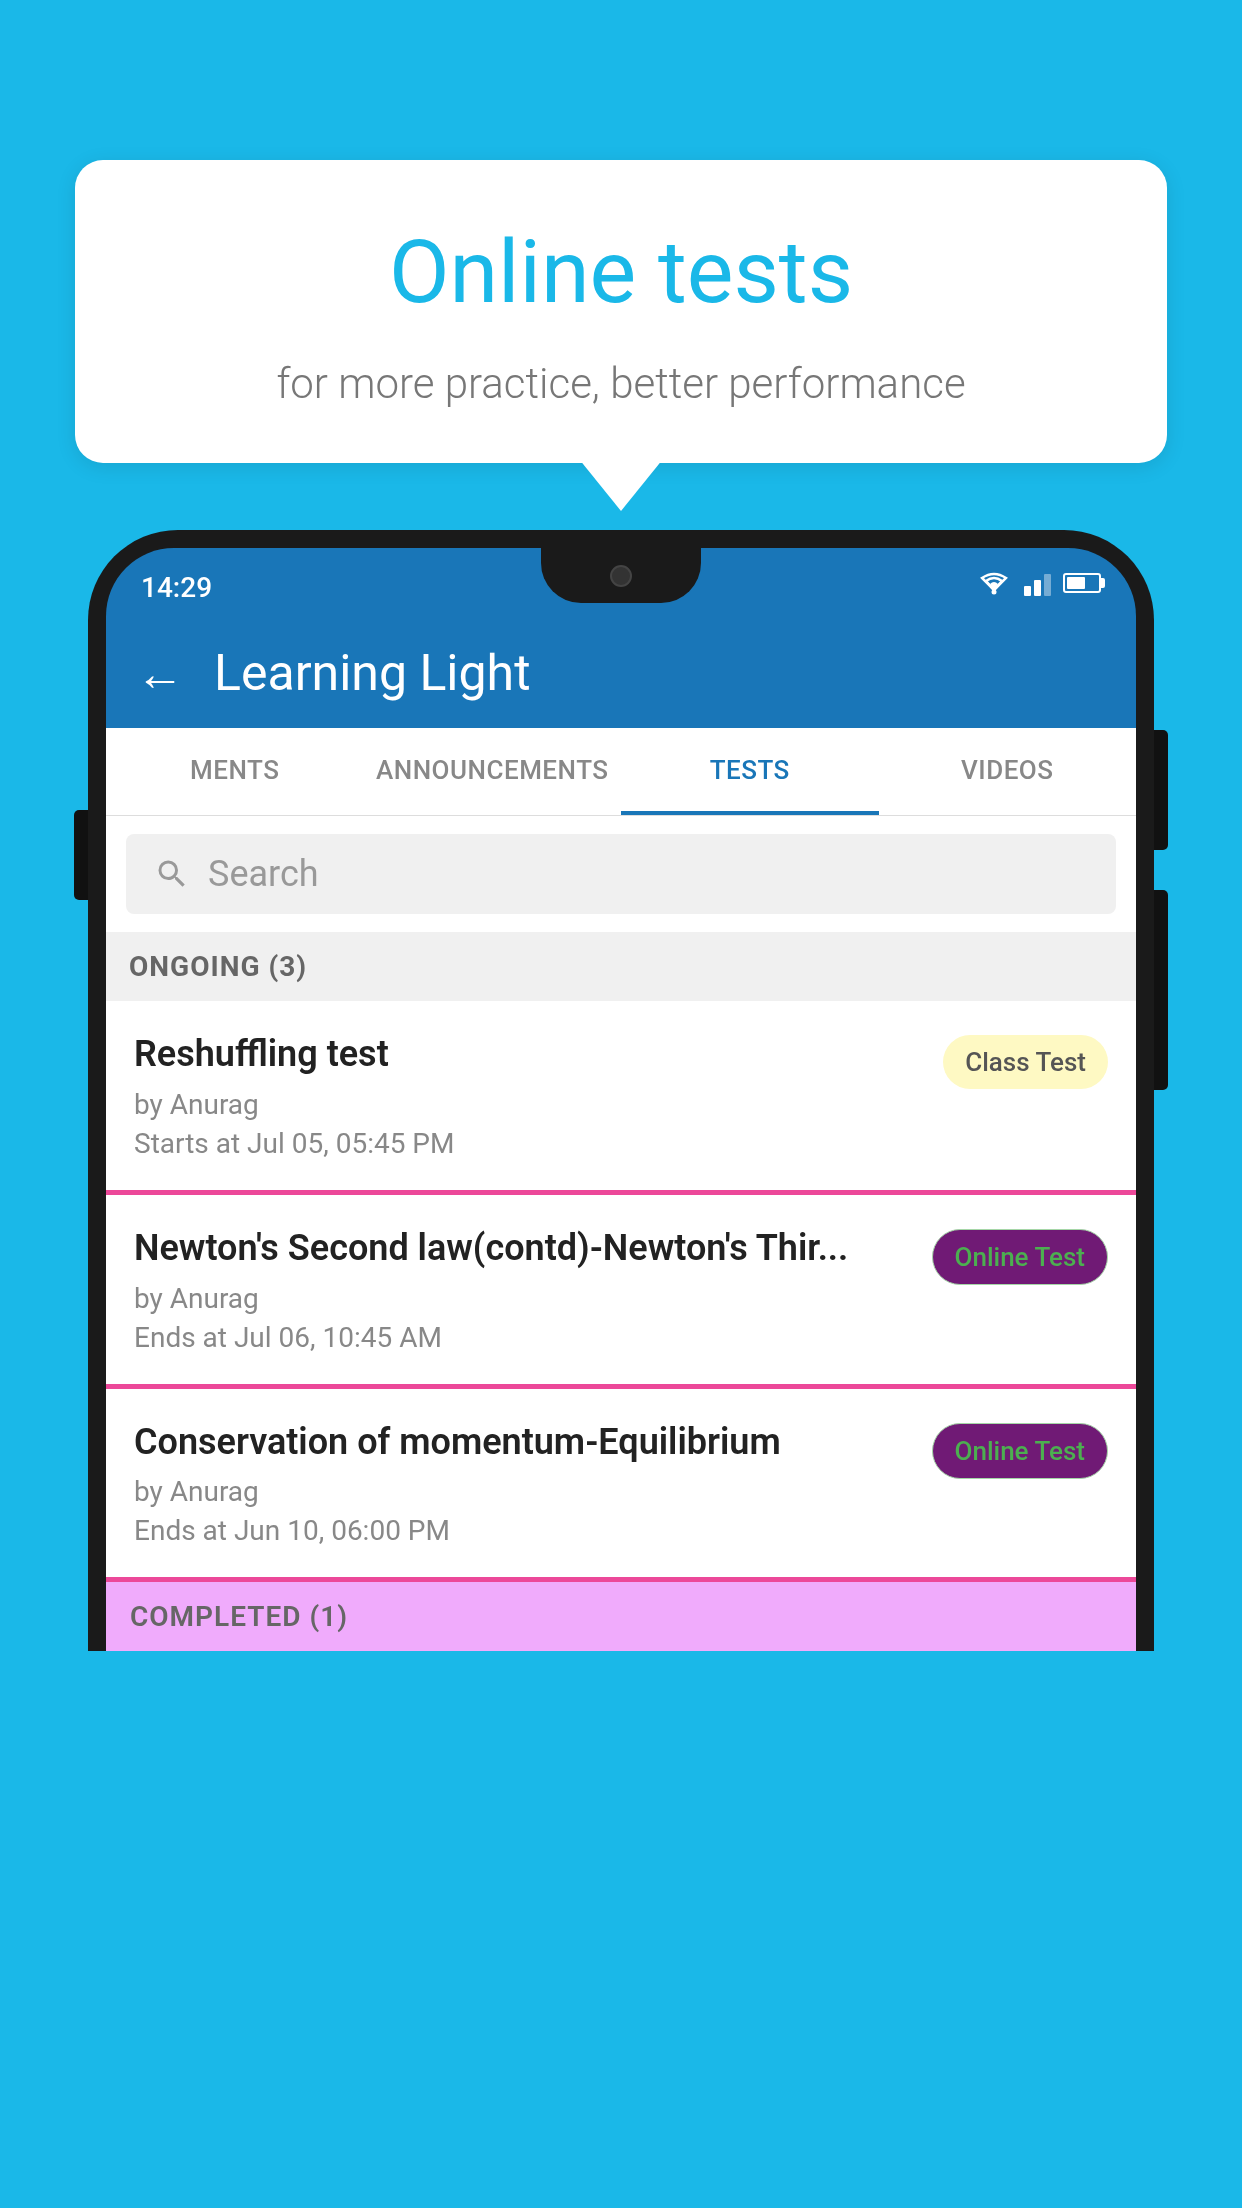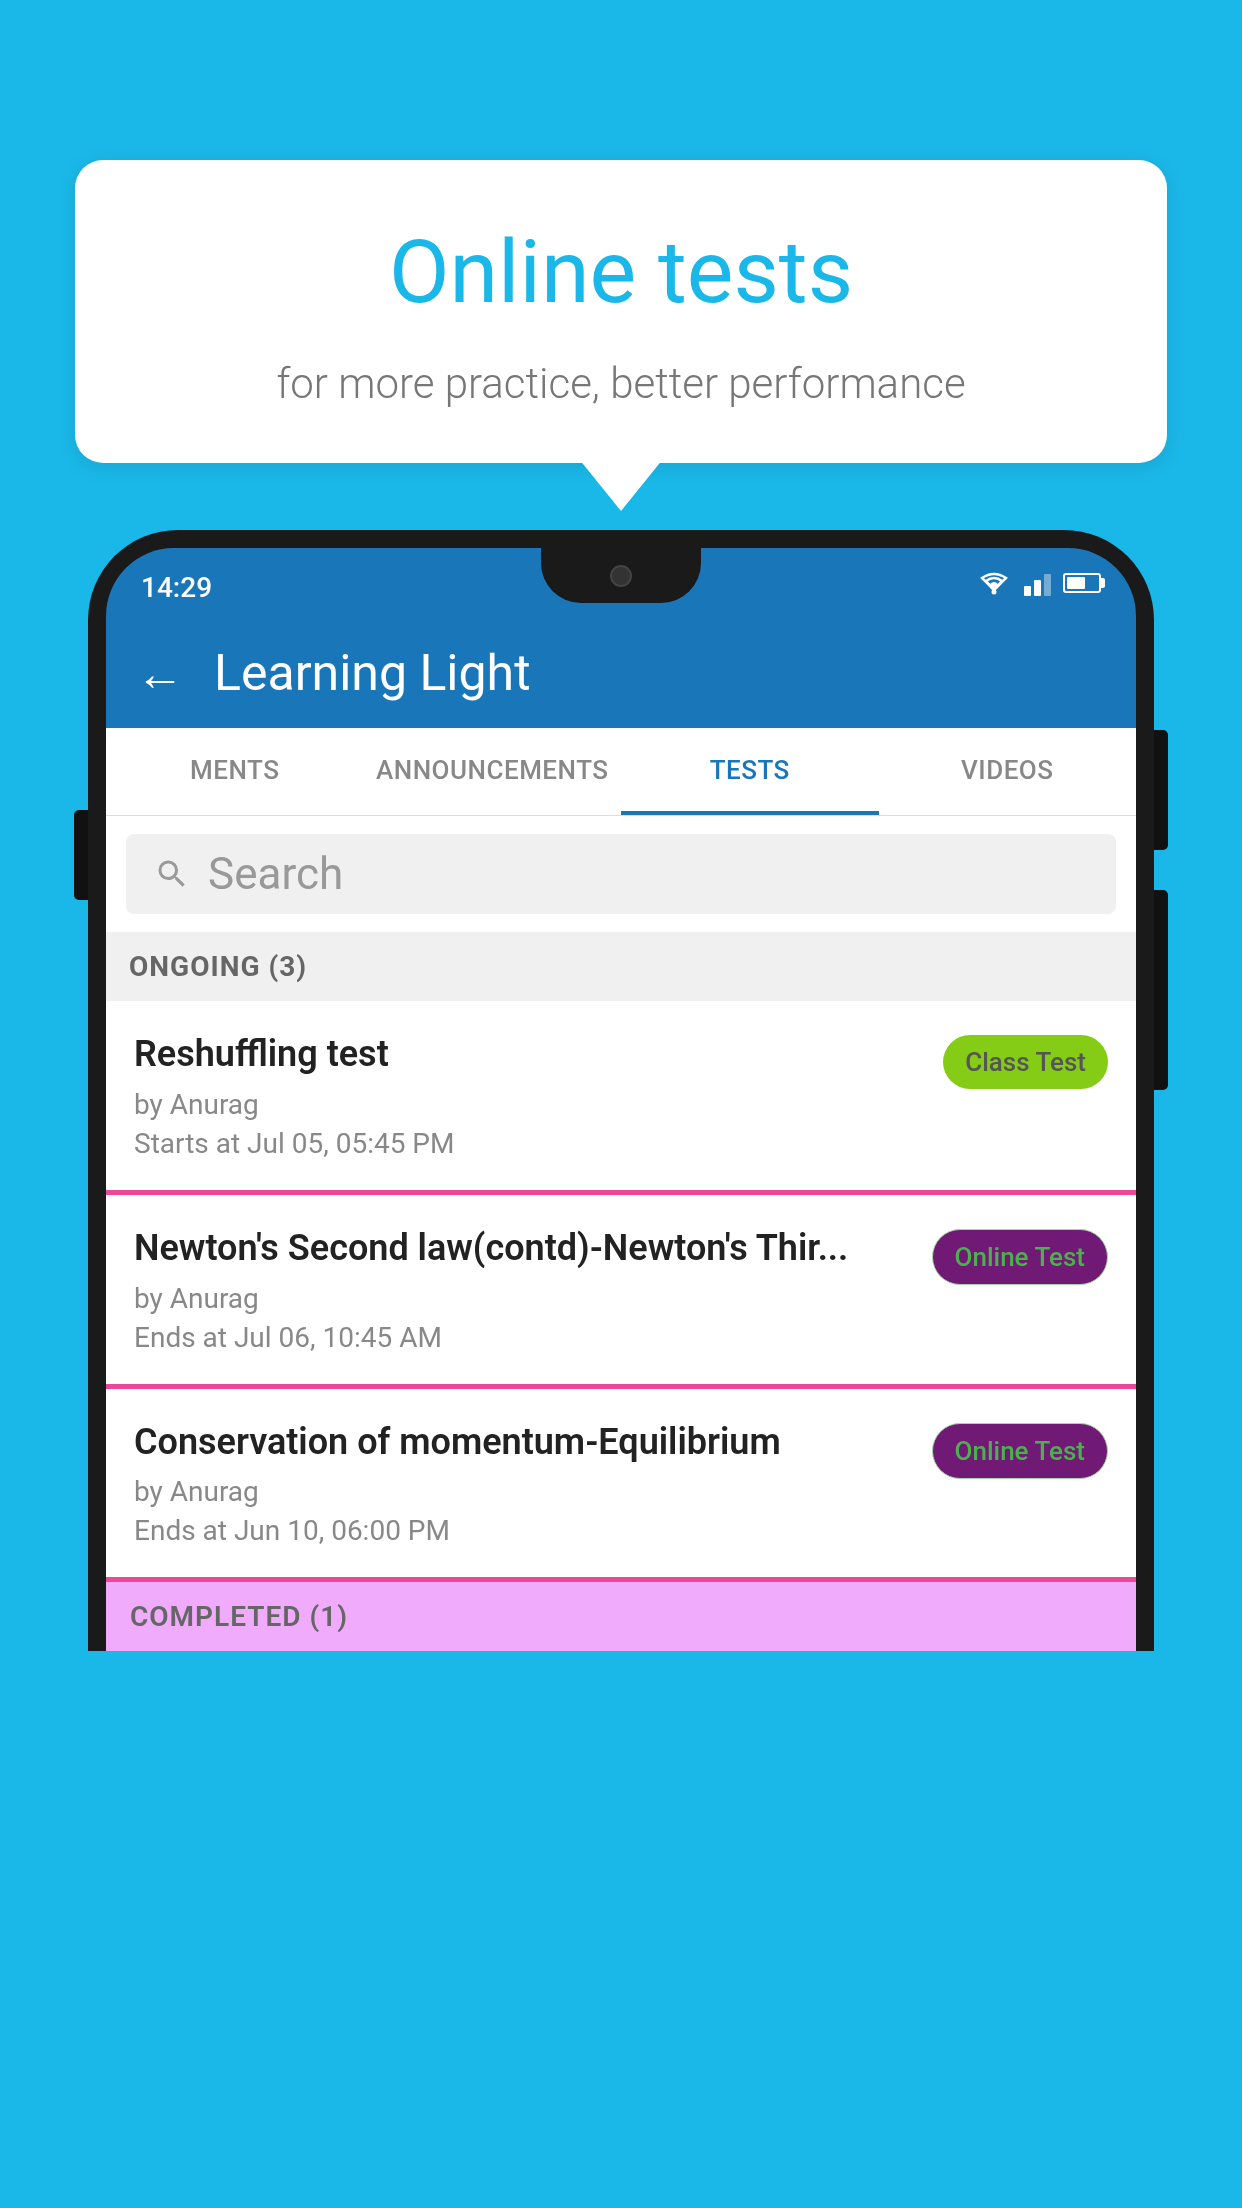--- a/index.html
+++ b/index.html
@@ -226,21 +226,21 @@
       background: #f0f0f0;
       border-radius: 8px;
       height: 80px;
       display: flex;
       align-items: center;
       padding: 0 28px;
       gap: 18px;
     }
     .search-placeholder {
       color: #999;
-      font-size: 44px;
+      font-size: 36px;
     }
 
     
     .section-header {
       background: #f0f0f0;
       padding: 18px 23px;
       font-size: 28px;
       font-weight: 700;
       color: #666;
       letter-spacing: 1px;
@@ -280,21 +280,21 @@
     }
     .test-badge {
       border-radius: 30px;
       padding: 12px 22px;
       font-size: 26px;
       font-weight: 500;
       white-space: nowrap;
       margin-top: 4px;
     }
     .badge-class {
-      background: #84cc16;
+      background: #fef9c3;
       color: #555;
     }
     .badge-online {
       background: #701a75;
       color: #4caf50;
       border: 1.5px solid #a5d6a7;
     }
 
     
     .completed-section {

